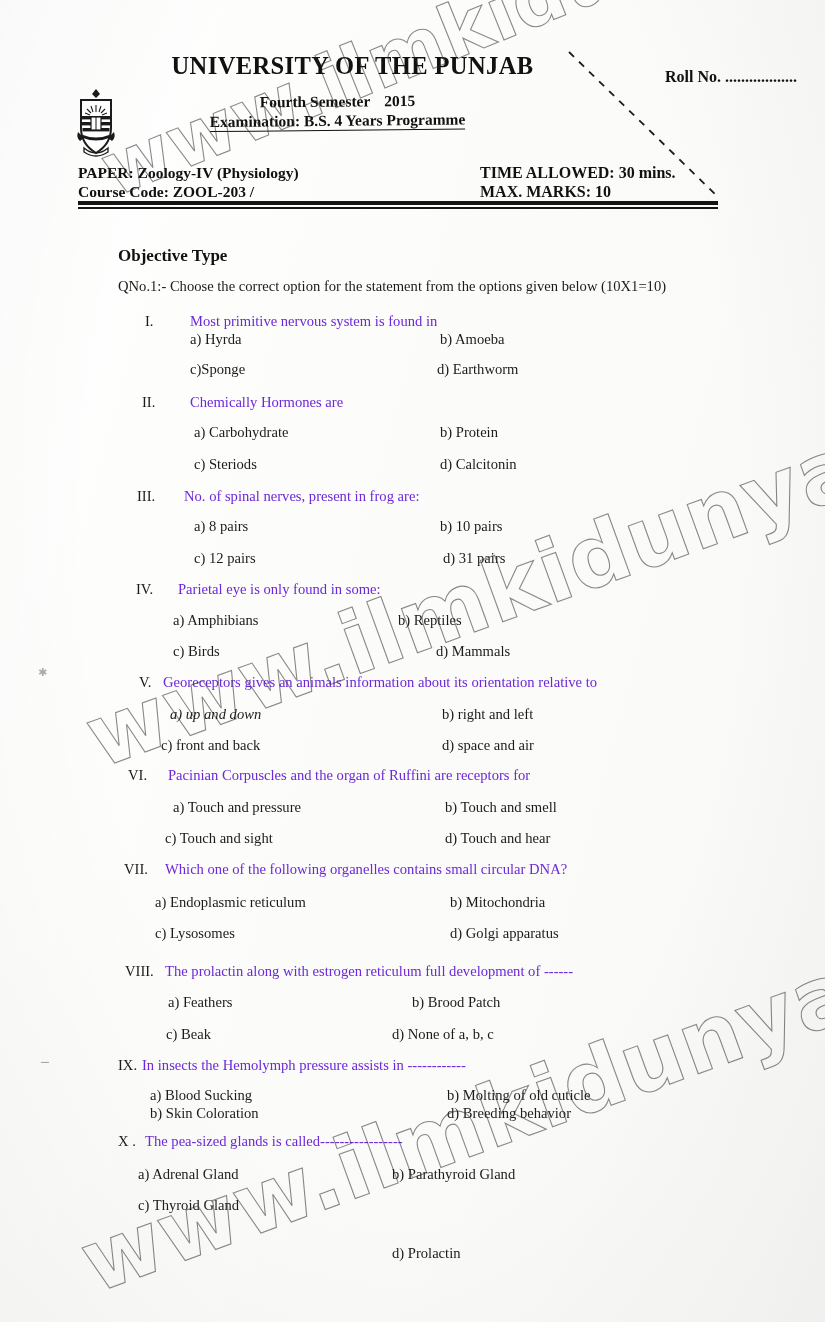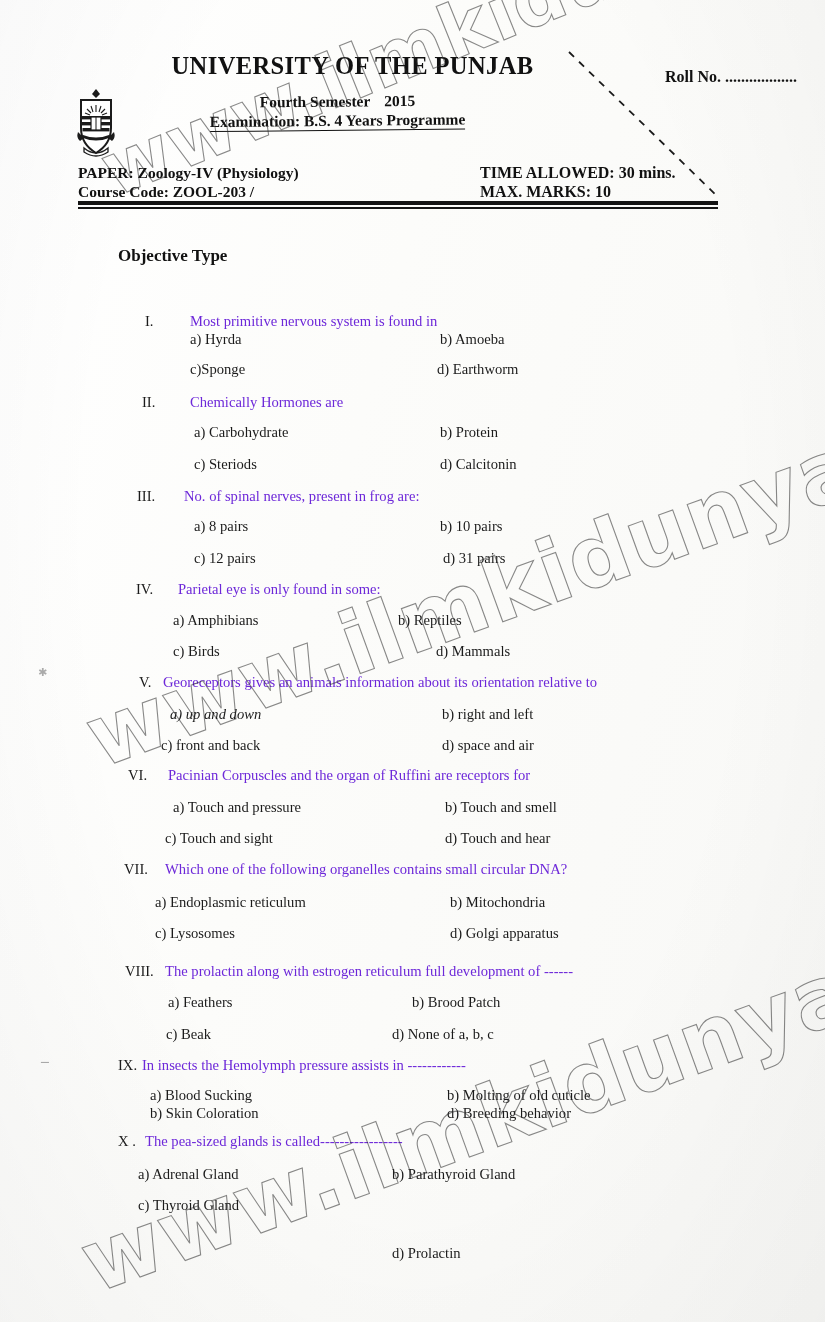--- a/index.html
+++ b/index.html
@@ -311,20 +311,21 @@
     <div id="paper-line">PAPER: Zoology-IV  (Physiology)</div>
     <div id="course-line">Course Code: ZOOL-203 /</div>
     <div id="time-line">TIME ALLOWED: 30 mins.</div>
     <div id="marks-line">MAX. MARKS: 10</div>
 
     <div id="rule-thick"></div>
     <div id="rule-thin"></div>
   </div>
 
   <div id="objective-type">Objective Type</div>
+  <div id="instruction">QNo.1:- Choose the correct option for the statement from the options given below (10X1=10)</div>
 
   <div class="q-block">
     <div class="q-num" style="left:145px; top:313px;">I.</div>
     <div class="q-stem" style="left:190px; top:313px;">Most primitive nervous system is found in</div>
     <div class="opt" style="left:190px; top:331px;">a)  Hyrda</div>
     <div class="opt" style="left:440px; top:331px;">b) Amoeba</div>
     <div class="opt" style="left:190px; top:361px;">c)Sponge</div>
     <div class="opt" style="left:437px; top:361px;">d) Earthworm</div>
   </div>
 

